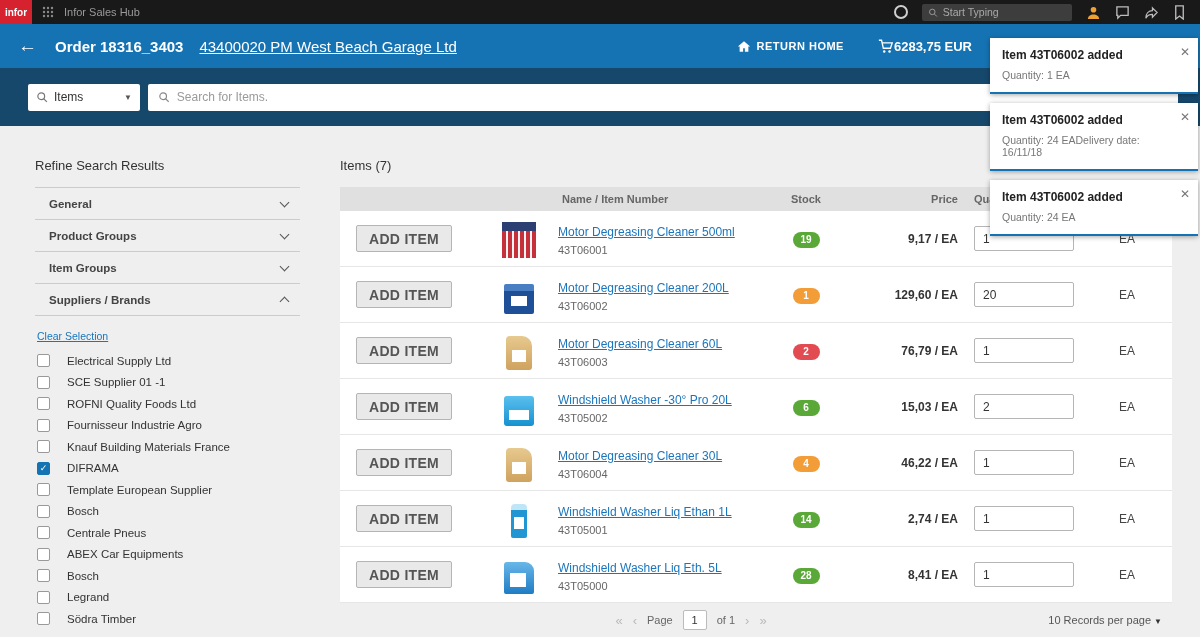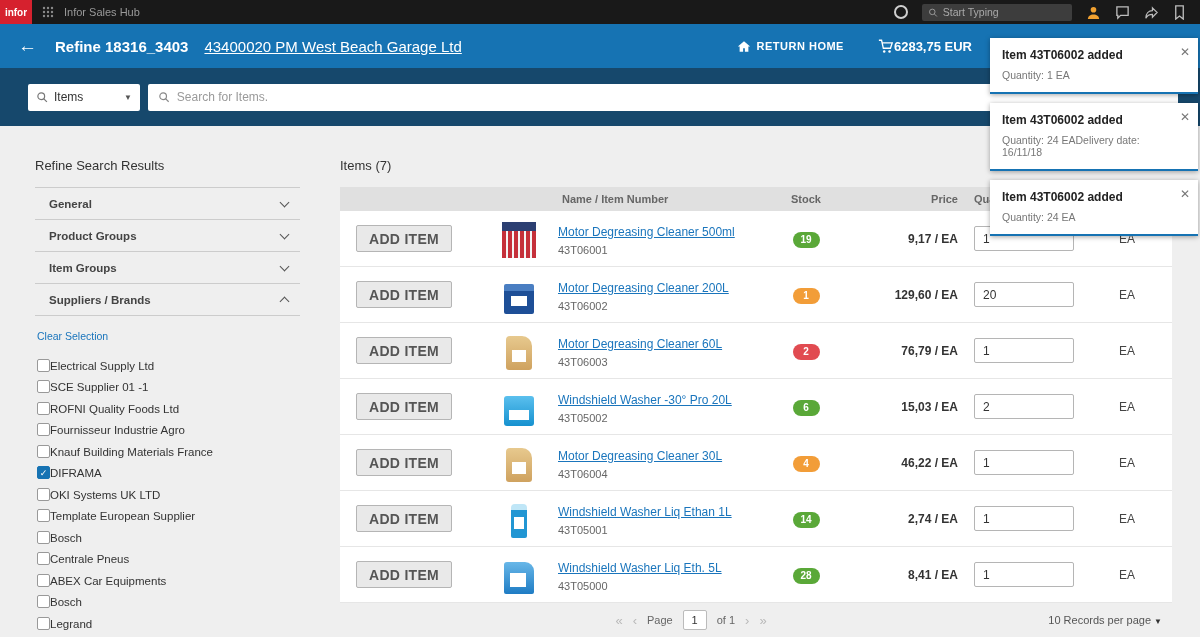--- a/index.html
+++ b/index.html
@@ -40,22 +40,22 @@
 
   
   .sidebar { width:300px; padding:40px 0 0 35px; }
   .sidebar-title { font-size:13px; color:#333; margin-bottom:14px; }
   .facet-section { border-top:1px solid #ccc; height:32px; display:flex; align-items:center; justify-content:space-between; padding:0 12px 0 14px; cursor:pointer; }
   .facet-section:last-of-type { border-bottom:1px solid #ccc; }
   .facet-label { font-size:11.5px; font-weight:bold; color:#444; }
   .chev { width:7px; height:7px; border-right:1.6px solid #555; border-bottom:1.6px solid #555; transform:rotate(45deg); margin-top:-3px; }
   .chev.v-true { transform:rotate(-135deg); margin-top:4px; }
   .facet-body { border-top:1px solid #ccc; padding:10px 0 0 2px; }
-  .clear-link { font-size:10.5px; color:#1a75bc; cursor:pointer; display:inline-block; margin-bottom:8px; }
-  .chk-row { display:flex; align-items:flex-end; gap:0; height:21.5px; cursor:pointer; }
+  .clear-link { font-size:10.5px; color:#1a75bc; text-decoration:underline; cursor:pointer; display:inline-block; margin-bottom:8px; }
+  .chk-row { display:flex; align-items:center; gap:17px; height:21.5px; cursor:pointer; }
   .chk { width:13px; height:13px; border:1px solid #999; background:#fff; border-radius:2px; display:flex; align-items:center; justify-content:center; font-size:9px; color:#fff; flex:0 0 13px; }
   .chk.v-true { background:#1673b3; border-color:#1673b3; }
   .chk-label { font-size:11.5px; color:#333; white-space:nowrap; }
 
   
   .main { flex:1; padding:40px 28px 0 40px; display:flex; flex-direction:column; }
   .items-title { font-size:13px; color:#333; margin-bottom:14px; }
   .grid-cols { display:grid; grid-template-columns:140px 78px 1fr 88px 118px 140px 64px; align-items:center; }
   .thead { background:#e0e0e0; height:24px; font-size:11px; font-weight:bold; color:#666; }
   .th-name { padding-left:4px; }
@@ -144,21 +144,21 @@
           <path d="M9 3l5 5-5 5V10C5 10 3 12 2 14c0-5 3-8 7-8z" fill="none" stroke="#bdbdbd" stroke-width="1.3"></path>
         </svg>
       <svg class="icon-svg" width="13" height="15" viewBox="0 0 12 16">
           <path d="M2 1h8v14l-4-3.2L2 15z" fill="none" stroke="#bdbdbd" stroke-width="1.4"></path>
         </svg>
     </div>
   </div>
 
   <div class="appbar">
     <span class="back-arrow">←</span>
-    <span class="order-title">Refine 18316_3403</span>
+    <span class="order-title">Order 18316_3403</span>
     <a class="customer-link">43400020 PM West Beach Garage Ltd</a>
     <div class="appbar-right">
       <div class="return-home">
         <svg class="icon-svg" width="14" height="13" viewBox="0 0 16 14">
             <path d="M8 1l7 6h-2v6h-4V9H7v4H3V7H1z" fill="#fff"></path>
           </svg>
         <span>RETURN HOME</span>
       </div>
       <div class="cart-total">
         <svg class="icon-svg" width="16" height="15" viewBox="0 0 18 16">
@@ -229,24 +229,20 @@
             <span class="chk v-false"></span>
             <span class="chk-label">Fournisseur Industrie Agro</span>
           </div>
         <div class="chk-row">
             <span class="chk v-false"></span>
             <span class="chk-label">Knauf Building Materials France</span>
           </div>
         <div class="chk-row">
             <span class="chk v-true">✓</span>
             <span class="chk-label">DIFRAMA</span>
-          </div>
-        <div class="chk-row">
-            <span class="chk v-false"></span>
-            <span class="chk-label">OKI Systems UK LTD</span>
           </div>
         <div class="chk-row">
             <span class="chk v-false"></span>
             <span class="chk-label">Template European Supplier</span>
           </div>
         <div class="chk-row">
             <span class="chk v-false"></span>
             <span class="chk-label">Bosch</span>
           </div>
         <div class="chk-row">

